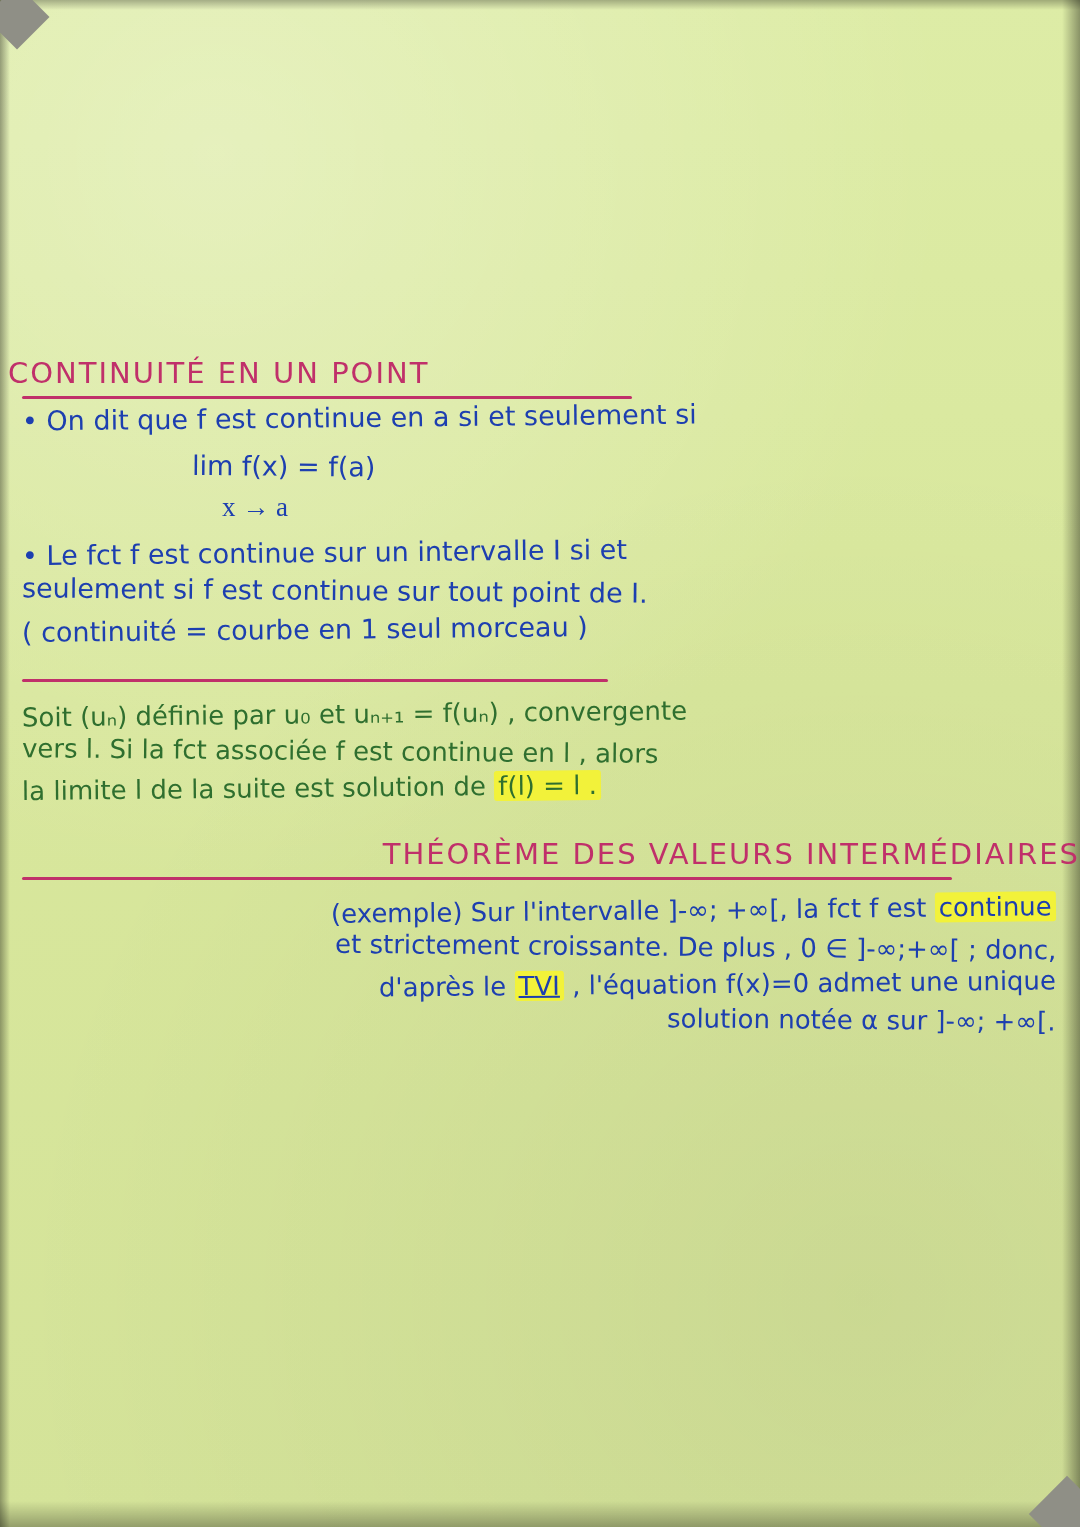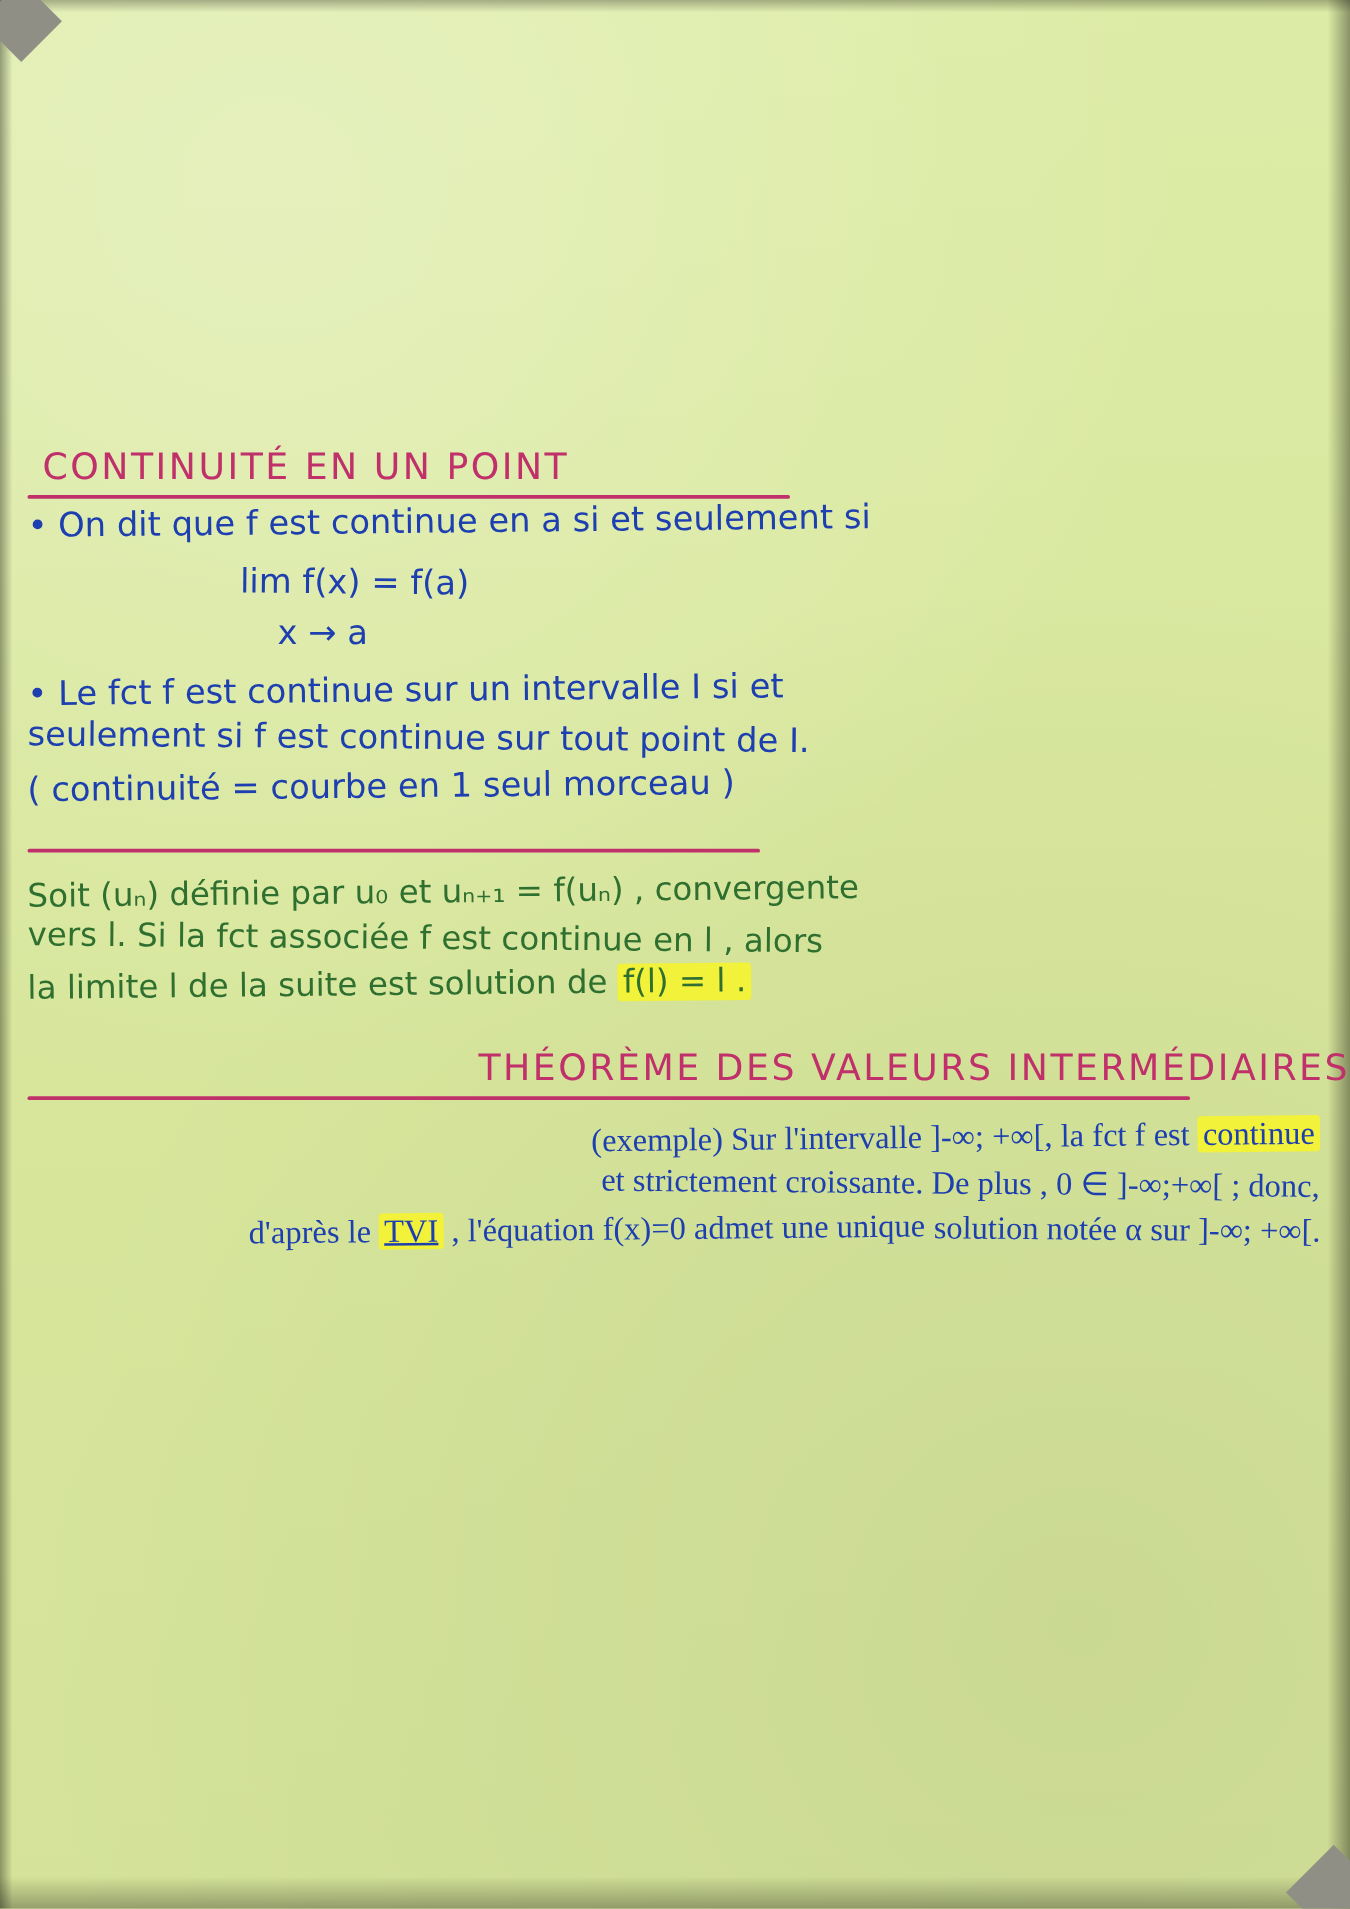--- a/index.html
+++ b/index.html
@@ -97,21 +97,21 @@
   .content {
     position: absolute;
     left: 0; top: 356px; width: 100%;
   }
   .section { position: relative; }
   .sec-head {
     color: #c0306a;
     font-size: 29px;
     letter-spacing: 2px;
     font-family: "DejaVu Sans", sans-serif;
-    padding-left: 34px;
+    padding-left: 8px;
     display: inline-block;
     position: relative;
   }
   .sec-underline {
     display: block;
     height: 3px;
     background: #c0306a;
     margin: 6px 0 0 22px;
     border-radius: 2px;
   }
@@ -154,21 +154,21 @@
 
   <div class="content">
 
     <div class="section" style="margin-bottom:6px;">
       <div class="sec-head">CONTINUITÉ EN UN POINT</div>
       <span class="sec-underline" style="width:610px;"></span>
 
       <div class="body-text" style="">
         <span class="line rot-a">• On dit que f est continue en a  si et seulement si</span>
         <span class="line indent-1 rot-b" style="margin-top:10px;">lim f(x) = f(a)</span>
-        <span class="line indent-2" style="margin-top:2px;">x → a</span>
+        <span class="line indent-2" style="margin-top:2px;font-family:Liberation Serif, serif;">x → a</span>
         <span class="line rot-a" style="margin-top:8px;">• Le fct f est continue sur un intervalle I si et</span>
         <span class="line rot-b">seulement si f est continue sur tout point de I.</span>
         <span class="line rot-a">( continuité = courbe en 1 seul morceau )</span>
       </div>
     </div>
 
     <div class="section" style="margin-top:30px;">
       <span class="sec-underline" style="width:586px;"></span>
 
       <div class="body-text green" style="margin-top:14px; font-size:26px;">
@@ -178,21 +178,21 @@
           <span>la limite l de la suite est solution de</span>
           <span class="mark">f(l) = l .</span>
         </span>
       </div>
     </div>
 
     <div class="section" style="margin-top:30px;text-align:right;">
       <div class="sec-head">THÉORÈME DES VALEURS INTERMÉDIAIRES</div>
       <span class="sec-underline" style="width:930px;"></span>
 
-      <div class="body-text" style="margin-top:12px; font-size:26px;font-family:Liberation Serif, serif;">
+      <div class="body-text" style="margin-top:12px; font-size:26px;">
         <span class="line rot-a">
           <span>(exemple) Sur l'intervalle ]-∞; +∞[, la fct f est</span>
           <span class="mark">continue</span>
         </span>
         <span class="line rot-b">et strictement croissante. De plus , 0 ∈ ]-∞;+∞[ ; donc,</span>
         <span class="line rot-a">
           <span>d'après le</span>
           <span class="mark strike-u">TVI</span>
           <span>, l'équation f(x)=0 admet une unique</span>
         </span>

